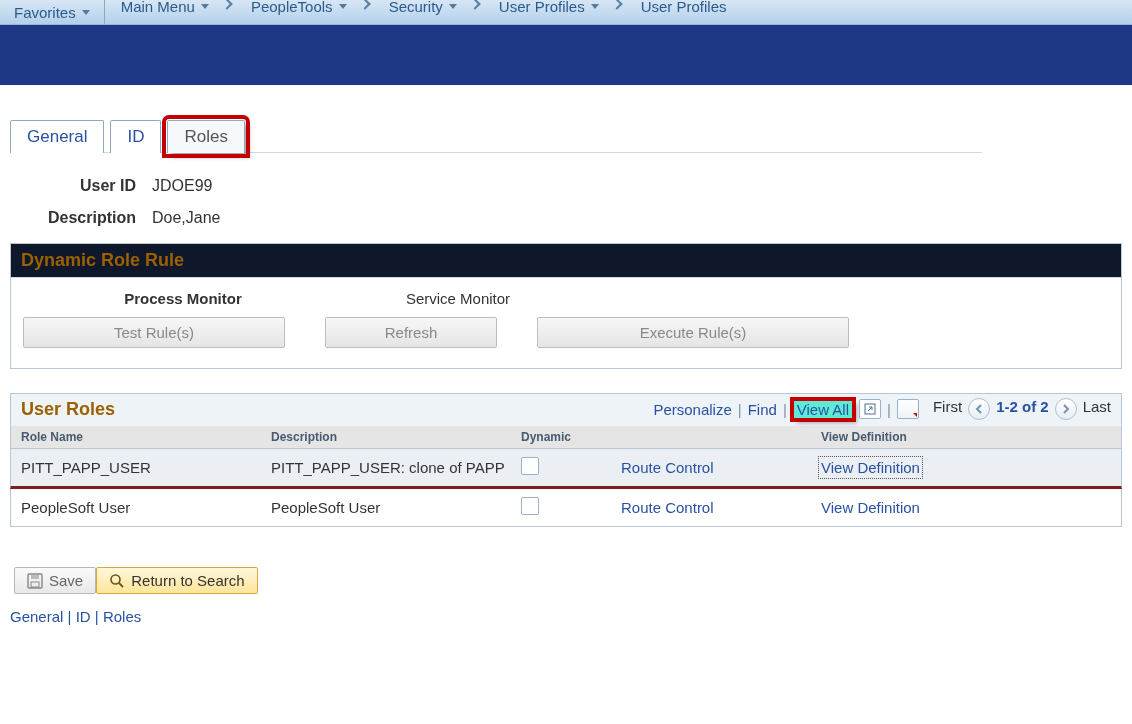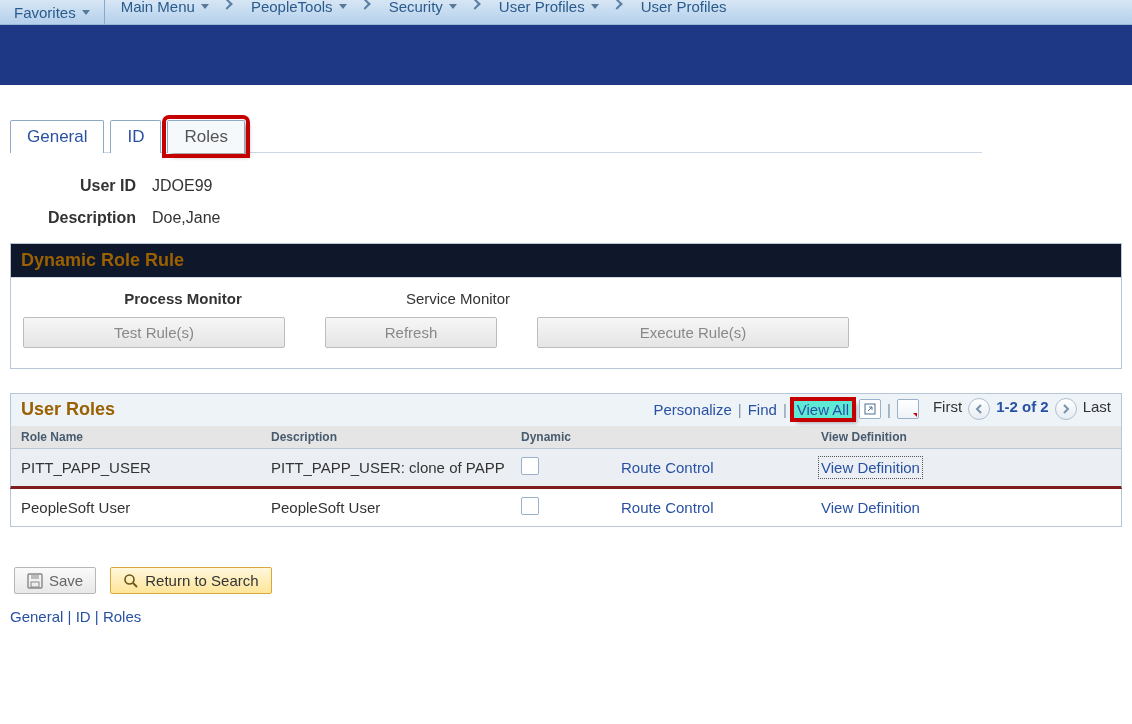--- a/index.html
+++ b/index.html
@@ -239,21 +239,21 @@
   .data-row.alt { background: #ebeff4; }
   .data-row:last-child { border-bottom: 1px solid #b7c7d8; }
   .chk {
     width: 16px; height: 16px; border: 1px solid #9ab2c9; border-radius: 2px;
     background: #fff; display: inline-block;
   }
   .link { color: #2851a3; cursor: pointer; }
   .link.dotted { outline: 1px dotted #555; outline-offset: 2px; }
 
   
-  .bottom-actions { margin: 40px 0 14px 4px; display: flex; gap: 14px;}
+  .bottom-actions { margin: 40px 0 14px 4px; display: flex; gap: 0;}
   .action-btn {
     display: inline-flex; align-items: center; gap: 6px;
     border: 1px solid #b7b7b7; border-radius: 2px;
     background: linear-gradient(#fafafa,#e8e8e8);
     padding: 4px 12px;
     color: #666; font-size: 15px;
     cursor: pointer;
   }
   .action-btn.yellow {
     border-color: #d7a93b;

